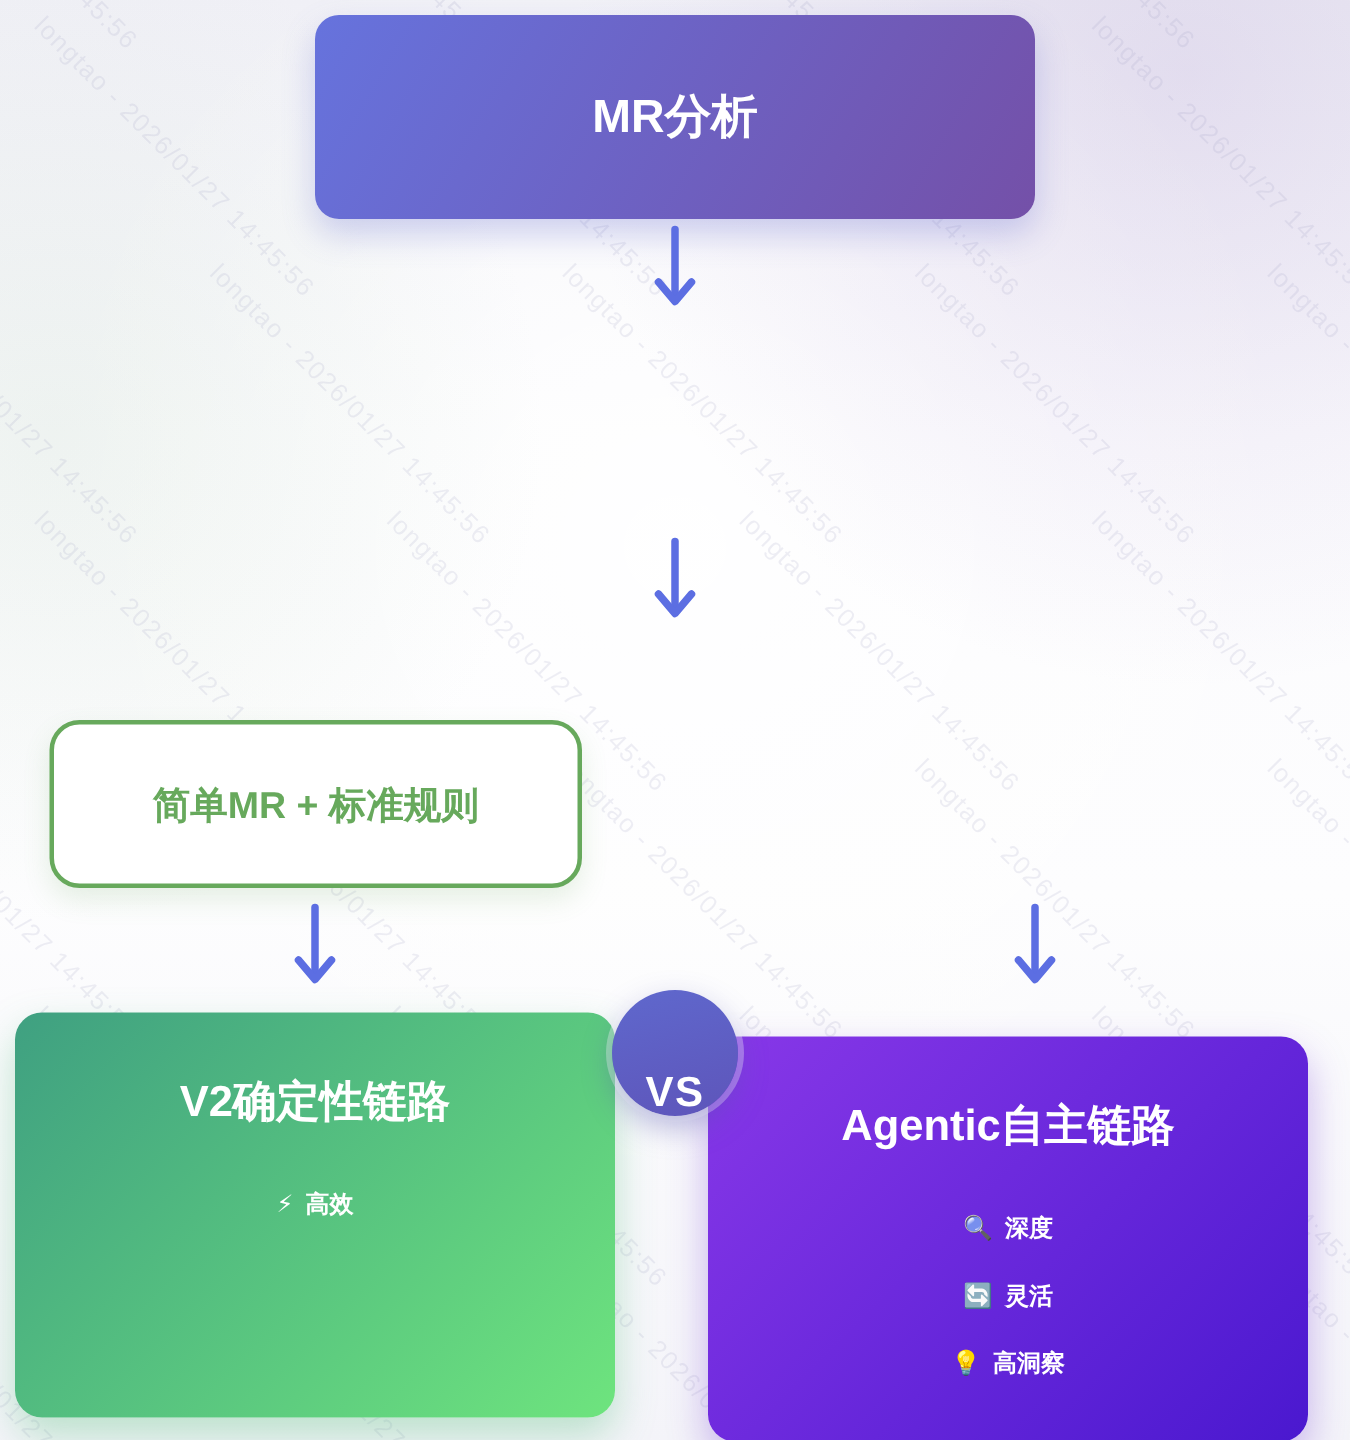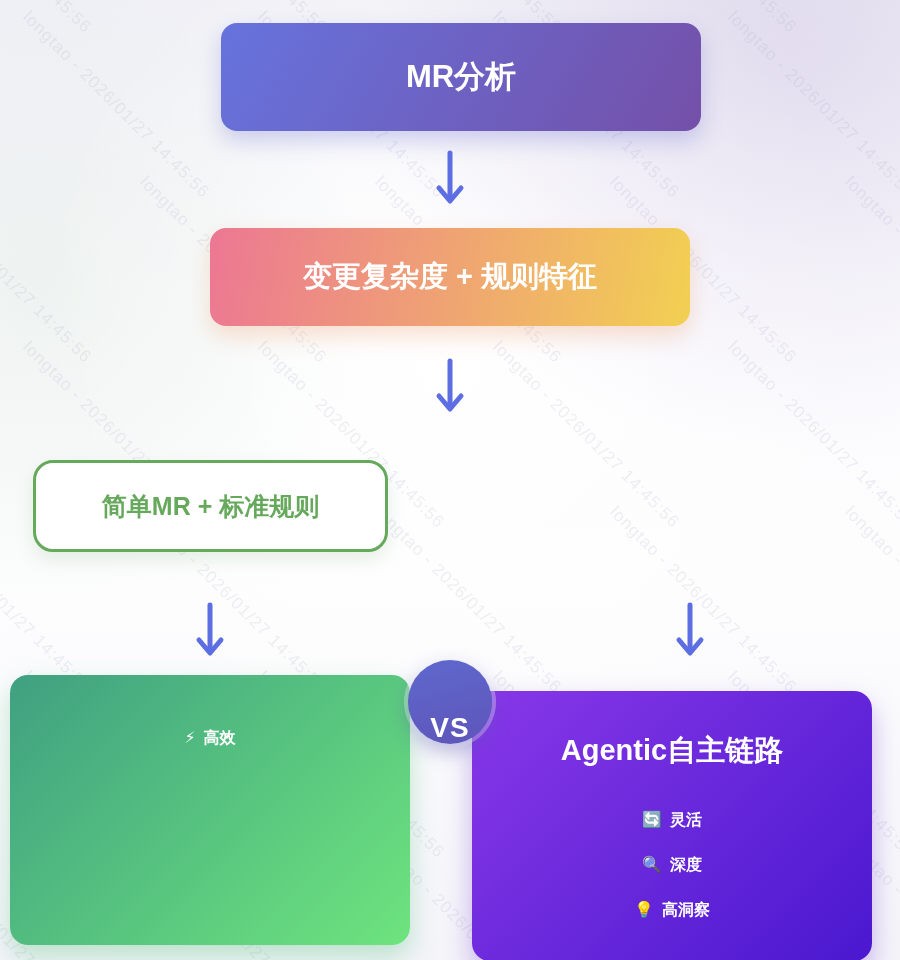--- a/index.html
+++ b/index.html
@@ -23,34 +23,33 @@
       radial-gradient(circle at 50% 38%, rgba(255,255,255,0.9), rgba(255,255,255,0) 60%),
       linear-gradient(180deg,#f0f0f6 0%,#fbfbfd 30%,#fdfdfe 62%,#f4f4f9 100%);
   }
   .watermark-layer { position:absolute; inset:0; pointer-events:none; z-index:1; }
   .watermark-layer span {
     position:absolute; white-space:nowrap; font-size:17px; letter-spacing:1px;
     color:var(--watermark-color); opacity:0.16; transform:rotate(45deg);
   }
   .node { position:absolute; z-index:2; display:flex; align-items:center; justify-content:center; text-align:center; }
   .node-root {
-    left:221px; top:10px; width:480px; height:108px; border-radius:16px;
+    left:210px; top:10px; width:480px; height:136px; border-radius:16px;
     background:linear-gradient(120deg,var(--root-from),var(--root-to));
     color:#fff; font-size:31px; font-weight:bold;
     box-shadow:0 10px 22px rgba(102,110,210,0.30);
-    margin-top:13px;
   }
   .node-features {
     left:210px; top:228px; width:480px; height:98px; border-radius:16px;
     background:linear-gradient(100deg,var(--features-from),var(--features-to));
     color:#fff; font-size:29px; font-weight:bold;
     box-shadow:0 10px 22px rgba(238,160,110,0.32);
   }
   .node-outline {
-    top:460px; width:355px; height:92px; border-radius:20px; background:#fff;
+    top:480px; width:355px; height:112px; border-radius:20px; background:#fff;
     font-size:25px; font-weight:bold;
   }
   .node-simple {
     left:33px; border:3px solid var(--simple-accent); color:var(--simple-accent);
     box-shadow:0 8px 18px rgba(103,169,92,0.16);
   }
   .node-complex {
     left:512px; border:3px solid var(--complex-accent); color:var(--complex-accent);
     box-shadow:0 8px 18px rgba(147,51,184,0.16);
   }
@@ -130,23 +129,20 @@
     <span>MR分析</span>
   </div>
 
   <div class="arrow arrow-1">
     <svg viewBox="0 0 34 58" fill="none" stroke="var(--arrow)" stroke-width="5" stroke-linecap="round" stroke-linejoin="round">
       <line x1="17" y1="3" x2="17" y2="46"></line>
       <path d="M6 38 L17 51 L28 38"></path>
     </svg>
   </div>
 
-  <div class="node node-features">
-    <span>变更复杂度 + 规则特征</span>
-  </div>
 
   <div class="arrow arrow-2">
     <svg viewBox="0 0 34 58" fill="none" stroke="var(--arrow)" stroke-width="5" stroke-linecap="round" stroke-linejoin="round">
       <line x1="17" y1="3" x2="17" y2="46"></line>
       <path d="M6 38 L17 51 L28 38"></path>
     </svg>
   </div>
 
   <div class="node node-outline node-simple">
     <span>简单MR + 标准规则</span>
@@ -161,32 +157,33 @@
   </div>
 
   <div class="arrow arrow-4">
     <svg viewBox="0 0 34 58" fill="none" stroke="var(--arrow)" stroke-width="5" stroke-linecap="round" stroke-linejoin="round">
       <line x1="17" y1="3" x2="17" y2="46"></line>
       <path d="M6 38 L17 51 L28 38"></path>
     </svg>
   </div>
 
   <div class="card card-v2">
+    <div class="card-title">V2确定性链路</div>
     <div class="card-item">
       <span class="icon">⚡</span><span>高效</span>
     </div>
   </div>
 
   <div class="card card-agentic">
     <div class="card-title">Agentic自主链路</div>
     <div class="card-item">
-      <span class="icon">🔄</span><span>灵活</span>
+      <span class="icon">🔍</span><span>深度</span>
     </div>
     <div class="card-item">
-      <span class="icon">🔍</span><span>深度</span>
+      <span class="icon">🔄</span><span>灵活</span>
     </div>
     <div class="card-item">
       <span class="icon">💡</span><span>高洞察</span>
     </div>
   </div>
 
   <div class="vs-badge">
     <span>VS</span>
   </div>
 

